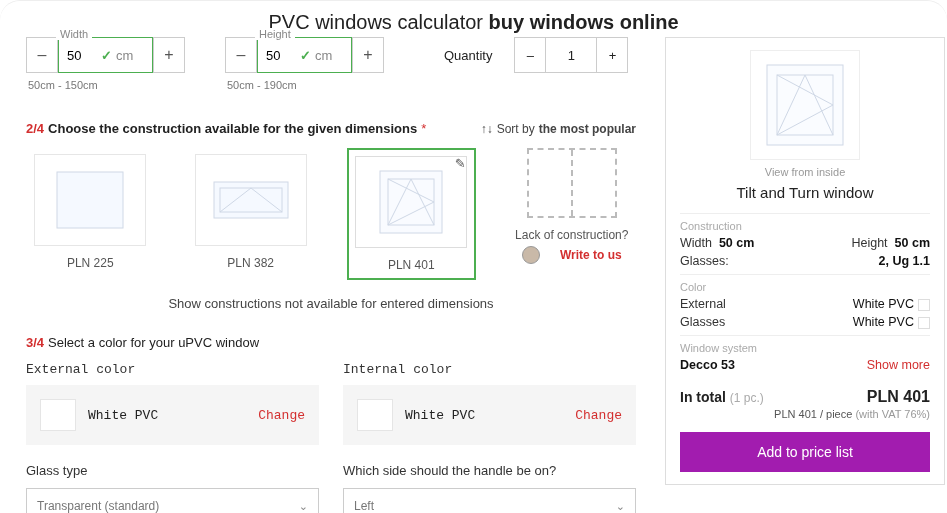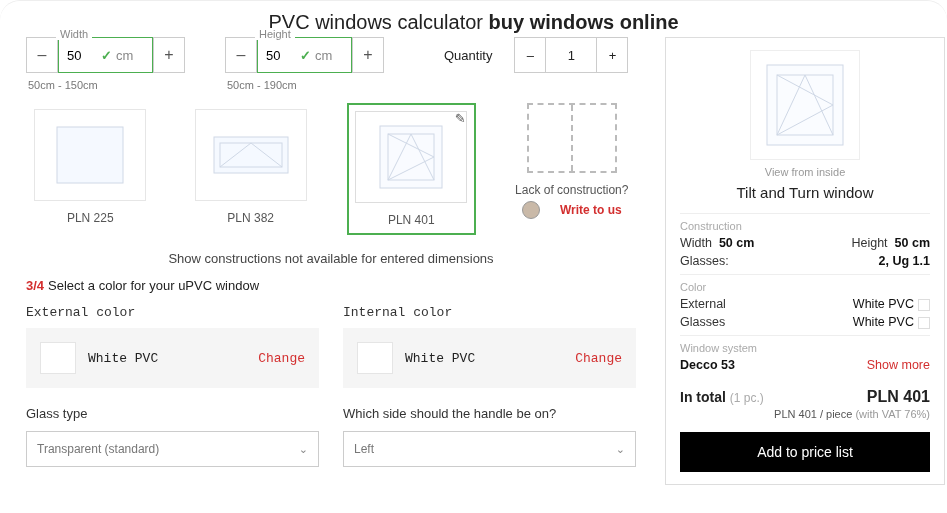--- a/index.html
+++ b/index.html
@@ -42,21 +42,21 @@
   .lack { width:130px; text-align:center; font-size:12px; }
   .lack .dashed { width:90px; height:70px; margin:0 auto 10px; border:2px dashed #bbb; display:flex;}
   .lack .dashed .half{ flex:1; border-right:2px dashed #bbb;}
   .lack .dashed .half:last-child{border-right:none;}
   .lack .q { color:#555;}
   .lack .write { color:#d32f2f; font-weight:600; display:inline-flex; align-items:center; gap:20px; cursor:pointer; margin-top:4px;}
   .lack .write .av{ width:18px;height:18px;border-radius:50%;background:#c9b9a8;border:1px solid #999; display:inline-block;}
   
   .show-more { text-align:center; font-size:13px; color:#444; margin-top:16px; cursor:pointer;}
   
-  .step3-head { margin-top:12px;}
+  .step3-head { margin-top:24px;}
   .step3-head .sn{ color:#d32f2f; font-weight:600;}
   .color-row{ display:flex; gap:24px; margin-top:12px;}
   .color-col{ flex:1;font-family:Liberation Mono, monospace; }
   .color-col .lbl{ font-size:13px; color:#333; margin-bottom:8px; display:block;}
   .color-box{ background:#f5f5f5; padding:14px 14px; display:flex; align-items:center; gap:12px;}
   .color-box .sw{ width:36px; height:32px; background:#fff; border:1px solid #e5e5e5;}
   .color-box .nm{ flex:1; font-size:13px;}
   .color-box .chg{ color:#d32f2f; font-size:13px; cursor:pointer;}
   
   .select-row{ display:flex; gap:24px; margin-top:18px;}
@@ -75,21 +75,21 @@
   .sb-row .swx{ width:12px; height:12px; background:#fff; border:1px solid #ddd; display:inline-block; margin-left:4px; vertical-align:middle;}
   .sb-row .k{ color:#333;}
   .sb-row .v{ color:#111;}
   .sb-row .show-link{ color:#d32f2f; cursor:pointer;}
   .sb-total{ display:flex; justify-content:space-between; align-items:baseline; margin-top:10px; font-size:14px;}
   .sb-total .lab{ font-weight:600;}
   .sb-total .lab .pc{ font-weight:400; color:#aaa; font-size:12px;}
   .sb-total .amt{ font-weight:700; font-size:16px;}
   .sb-note{ text-align:right; font-size:11px; color:#999; margin-top:2px;}
   .sb-note .pp{ color:#555;}
-  .add-btn{ background:#000000; color:#fff; text-align:center; padding:12px 0; font-size:14px; margin-top:12px; cursor:pointer;}
+  .add-btn{ background:#a21caf; color:#fff; text-align:center; padding:12px 0; font-size:14px; margin-top:12px; cursor:pointer;}
   
   svg { display:block; }
 </style>
 </head>
 <body>
 
 <div class="page">
 
   <div class="title">
     <span>PVC windows calculator </span><b>buy windows online</b>
@@ -131,20 +131,30 @@
         <span class="qty-label">Quantity</span>
         <div class="qty-wrap">
           <div class="btn">–</div>
           <div class="val">1</div>
           <div class="btn">+</div>
         </div>
       </div>
 
     </div>
 
+    <div class="step-head">
+      <span class="sn">2/4</span>
+        <span class="st">Choose the construction available for the given dimensions</span>
+      <span class="star">*</span>
+      <div class="sort">
+        <span>↑↓</span>
+        <span>Sort by</span>
+        <span class="sb">the most popular</span>
+      </div>
+    </div>
 
     <div class="constructions">
 
       <div class="con">
         <div class="thumb">
           <svg width="70" height="60">
               <rect x="2" y="2" width="66" height="56" fill="#f5f9ff" stroke="#cfd8e6"></rect>
             </svg>
         </div>
         <div class="price">PLN 225</div>

